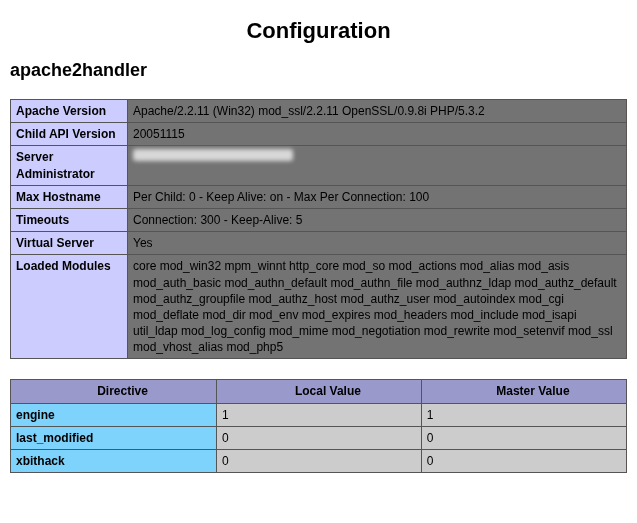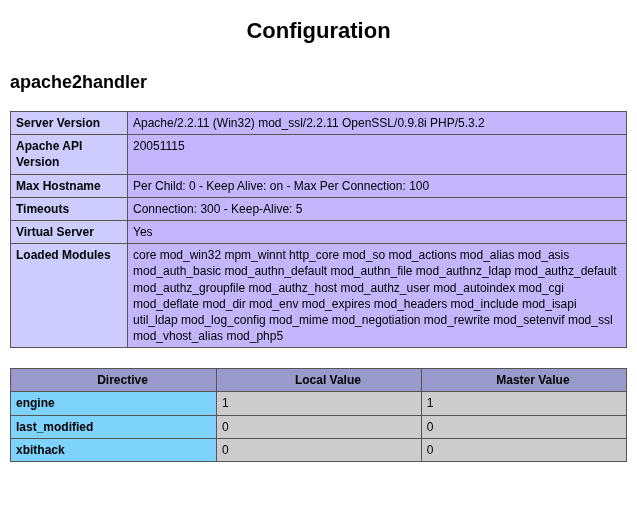--- a/index.html
+++ b/index.html
@@ -9,21 +9,21 @@
     background: #fff;
     margin: 0;
     padding: 10px;
     width: 637px;
     box-sizing: border-box;
   }
   h1 {
     text-align: center;
     font-size: 22px;
     font-weight: bold;
-    margin: 8px 0 28px 0;
+    margin: 8px 0 16px 0;
   }
   h2 {
     text-align: left;
     font-size: 18px;
     font-weight: bold;
     margin: 8px 0 18px 0;
   }
   table {
     width: 100%;
     border-collapse: collapse;
@@ -36,21 +36,21 @@
     vertical-align: top;
     font-size: 12px;
     line-height: 1.35;
   }
   .kv-table td.key {
     width: 106px;
     background: #ccccff;
     font-weight: bold;
   }
   .kv-table td.val {
-    background: #c4b5fd;
+    background: #737373;
   }
   .dir-table th {
     background: #9999cc;
     text-align: center;
     font-weight: bold;
     padding-left: 23px;
   }
   .dir-table td.dname {
     background: #7dd3fc;
     font-weight: bold;
@@ -71,26 +71,30 @@
 </style>
 </head>
 <body>
 
 <h1>Configuration</h1>
 <h2>apache2handler</h2>
 
 <table class="kv-table">
   <tbody id="kv-body">
       <tr>
-        <td class="key">Server Version</td>
+        <td class="key">Apache Version</td>
         <td class="val">Apache/2.2.11 (Win32) mod_ssl/2.2.11 OpenSSL/0.9.8i PHP/5.3.2</td>
       </tr>
       <tr>
-        <td class="key">Apache API Version</td>
+        <td class="key">Child API Version</td>
         <td class="val">20051115</td>
+      </tr>
+      <tr>
+        <td class="key">Server Administrator</td>
+        <td class="val"><span class="redacted"></span></td>
       </tr>
       <tr>
         <td class="key">Max Hostname</td>
         <td class="val">Per Child: 0 - Keep Alive: on - Max Per Connection: 100</td>
       </tr>
       <tr>
         <td class="key">Timeouts</td>
         <td class="val">Connection: 300 - Keep-Alive: 5</td>
       </tr>
       <tr>

